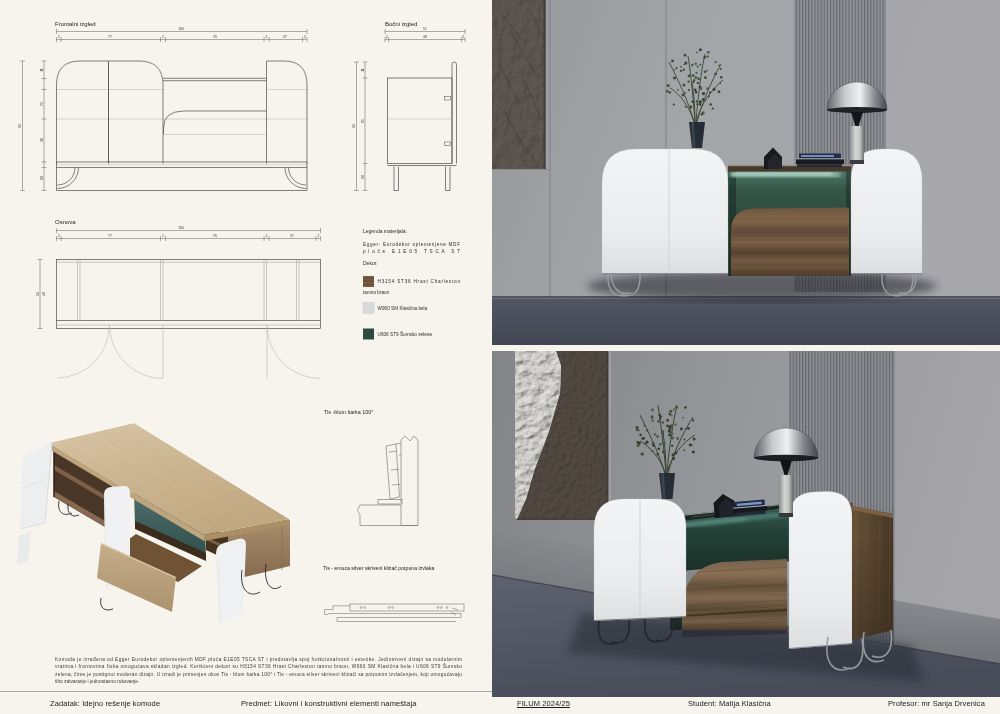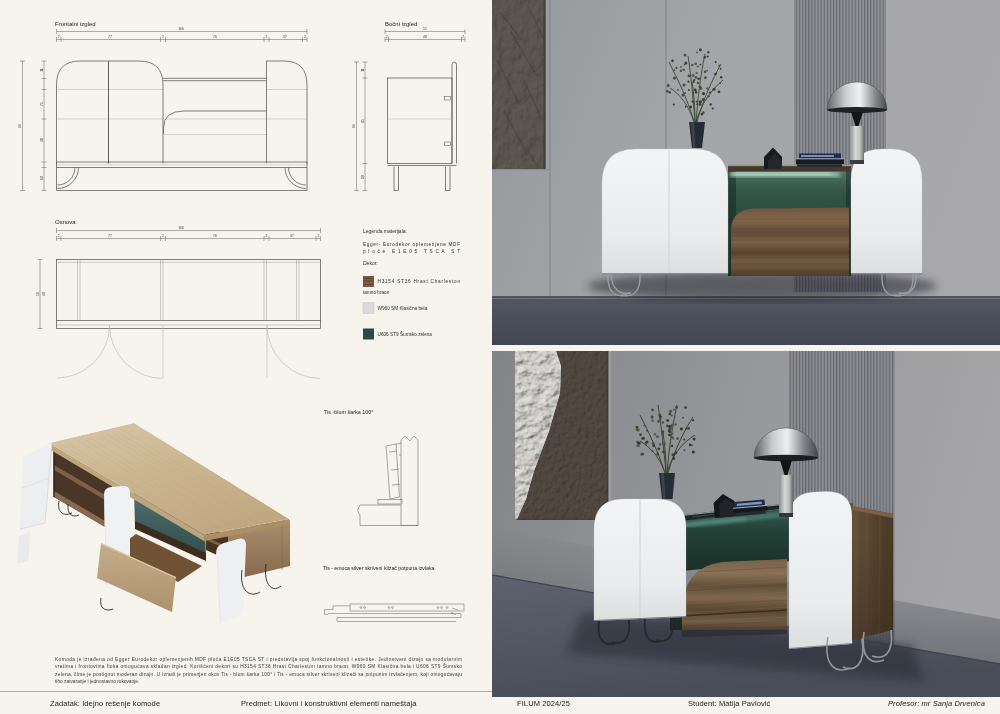--- a/index.html
+++ b/index.html
@@ -734,15 +734,15 @@
 <path d="M262,107 A32,30 0 0 1 326,107 Z" fill="none" stroke="#393c40" stroke-width="0.7" opacity="0.6"></path>
 <ellipse cx="294" cy="107" rx="32" ry="3.2" fill="#1b1e22"></ellipse>
 <path d="M288,109 H300 L295.5,124 H292.5 Z" fill="#111316"></path>
 <rect x="287" y="124" width="14" height="42" fill="url(#stemB)"></rect>
 <rect x="287" y="162" width="14" height="4" fill="#34373b"></rect>
 </svg>
 </div>
 
 <div class="ftxt" style="left:28px;margin-left:22px;">Zadatak: Idejno rešenje komode</div>
 <div class="ftxt" style="left:241px;">Predmet: Likovni i konstruktivni elementi nameštaja</div>
-<div class="ftxt" style="left:517px;">FILUM 2024/25</div>
-<div class="ftxt" style="left:688px;">Student: Matija Pavlović</div>
-<div class="ftxt" style="left:888px;font-style:italic;">Profesor: mr Sanja Drvenica</div>
+<div class="ftxt" style="left:517px;text-decoration:underline;">FILUM 2024/25</div>
+<div class="ftxt" style="left:688px;">Student: Matija Klasična</div>
+<div class="ftxt" style="left:888px;">Profesor: mr Sanja Drvenica</div>
 
 </body></html>

